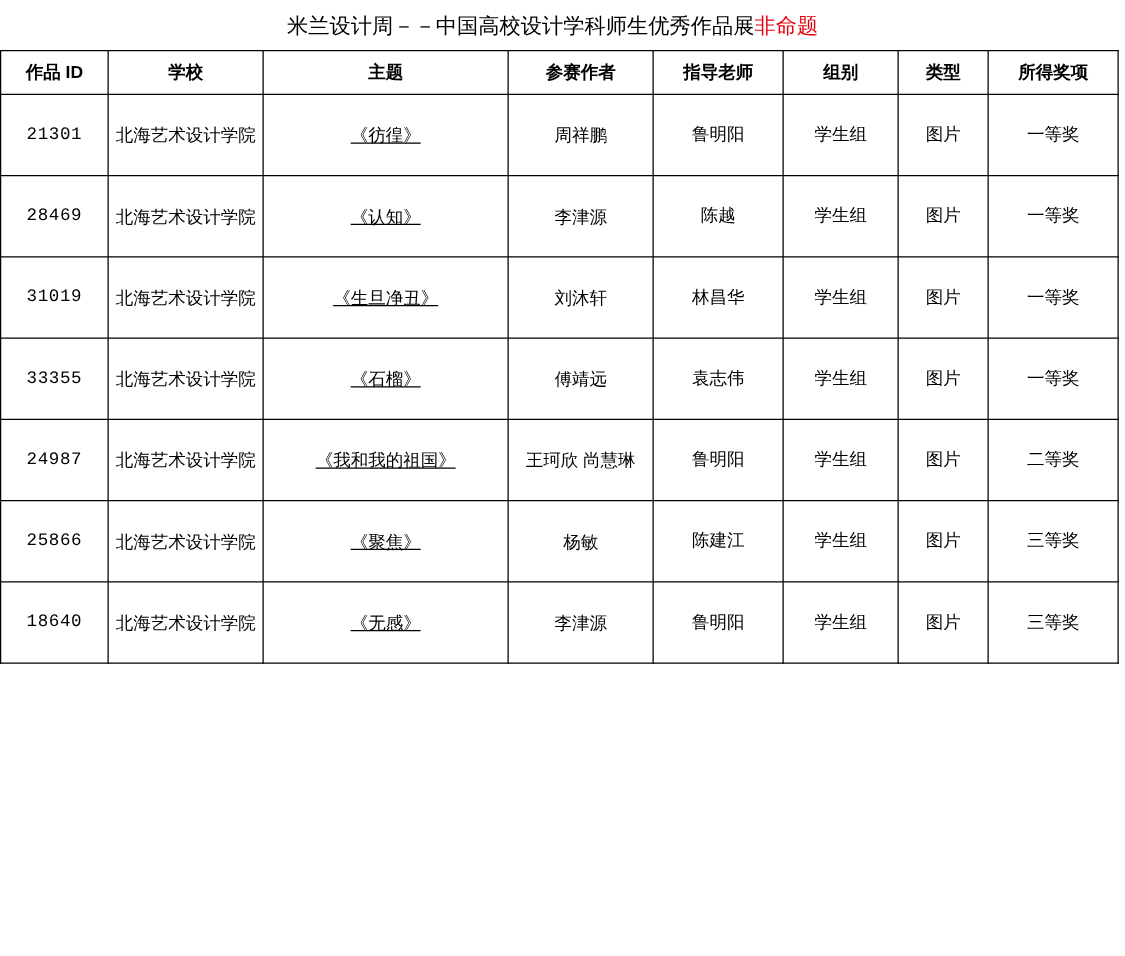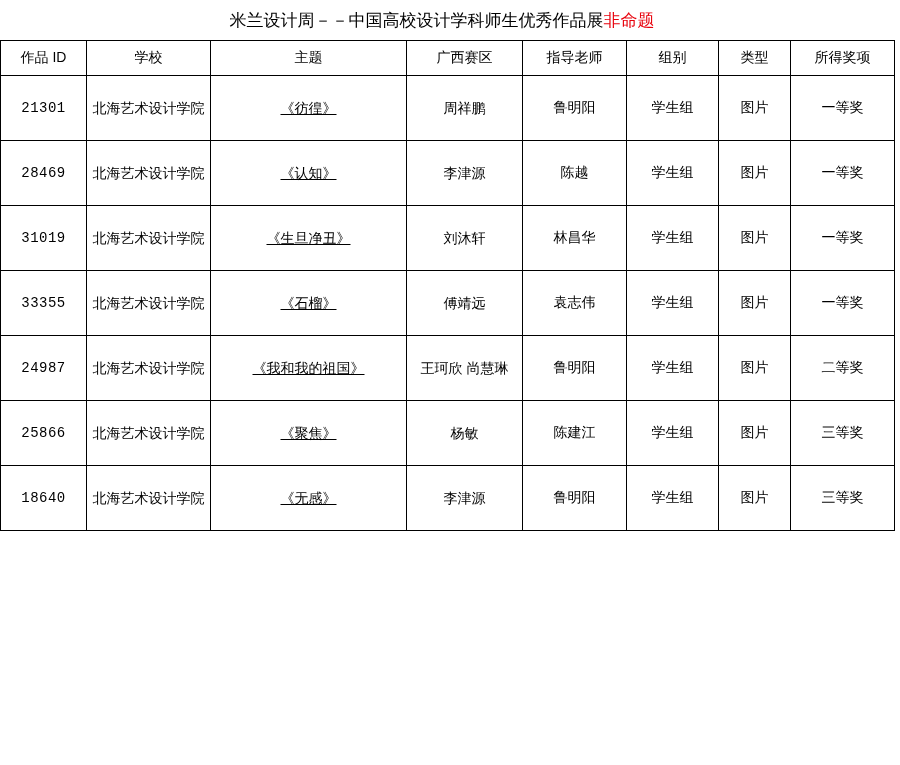--- a/index.html
+++ b/index.html
@@ -41,21 +41,21 @@
   table.award-table th,
   table.award-table td {
     border: 1px solid #000000;
     text-align: center;
     vertical-align: middle;
     font-size: 14px;
     padding: 4px 2px;
   }
   table.award-table th {
     height: 26px;
-    font-weight: normal;
+    font-weight: bold;
   }
   table.award-table td {
     height: 56px;
   }
   .col-id      { width: 86px; }
   .col-school  { width: 124px; }
   .col-theme   { width: 196px; }
   .col-author  { width: 116px; }
   .col-teacher { width: 104px; }
   .col-group   { width: 92px; }
@@ -98,21 +98,21 @@
       <col class="col-teacher">
       <col class="col-group">
       <col class="col-type">
       <col class="col-award">
     </colgroup>
     <thead>
       <tr>
         <th>作品 ID</th>
         <th>学校</th>
         <th>主题</th>
-        <th>广西赛区</th>
+        <th>参赛作者</th>
         <th>指导老师</th>
         <th>组别</th>
         <th>类型</th>
         <th>所得奖项</th>
       </tr>
     </thead>
     <tbody>
       <tr>
         <td class="id-cell">21301</td>
         <td class="school-cell">北海艺术设计学院</td>

